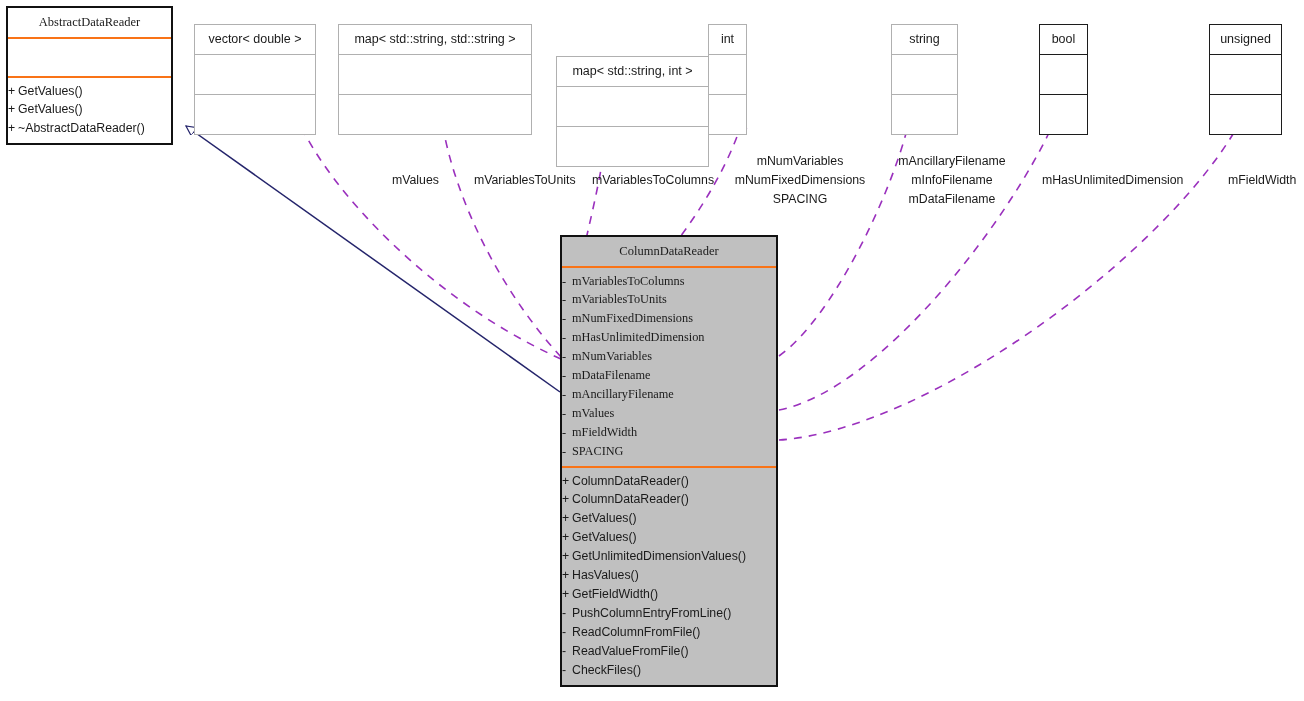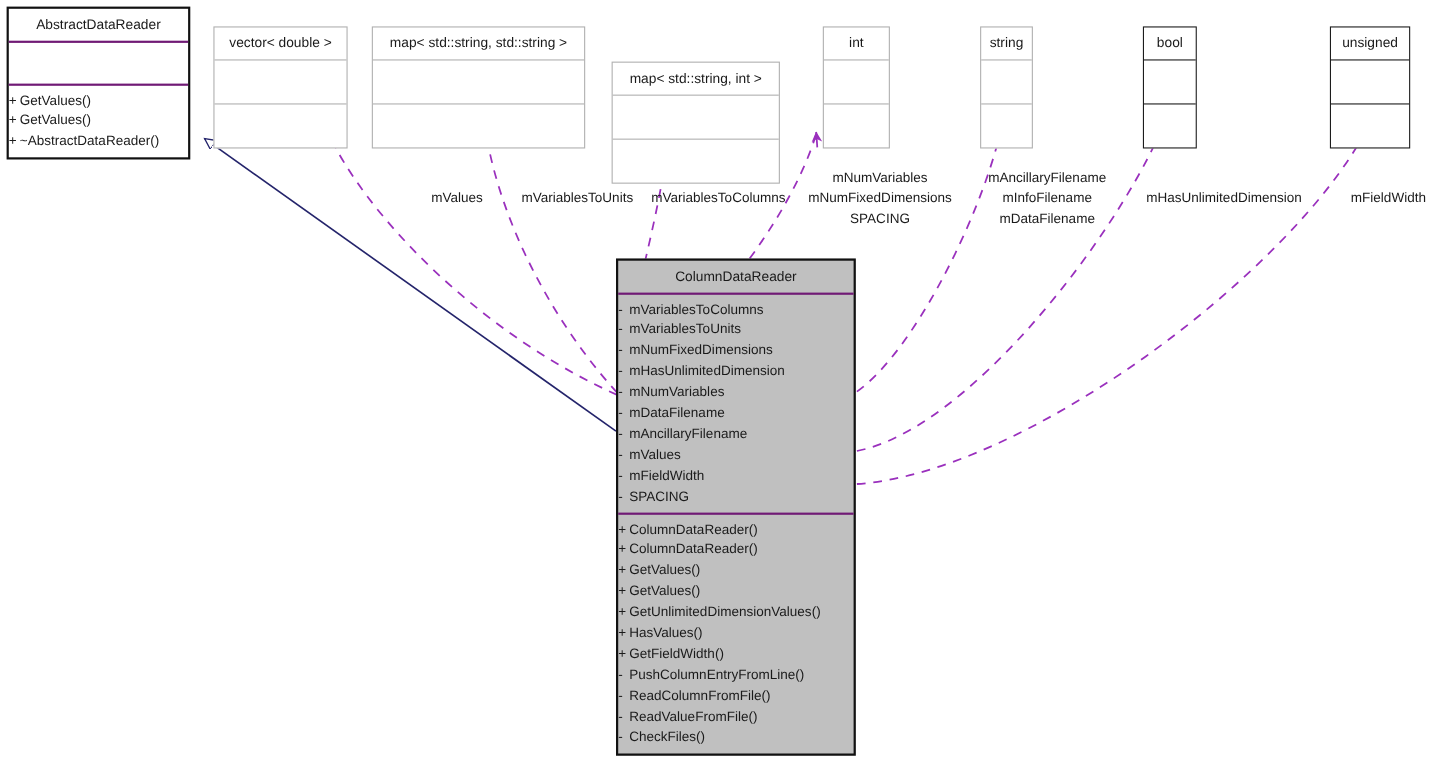--- a/index.html
+++ b/index.html
@@ -40,21 +40,21 @@
   .uml-title {
     text-align: center;
     font-size: 12.5px;
     color: #1a1a1a;
     line-height: 1;
     padding: 8px 6px 8px 6px;
     white-space: nowrap;
   }
   .sep-gray { border-bottom: 1px solid #b0b0b0; }
   .sep-black { border-bottom: 1px solid #1c1c1c; }
-  .sep-thick { border-bottom: 2px solid #701a75; }
+  .sep-thick { border-bottom: 2px solid #f97316; font-family: Liberation Serif, serif; }
 
   .uml-section {
     padding: 4px 0 5px 0;
   }
   .uml-section.empty-slim { height: 28px; }
   .uml-section.empty-slim2 { height: 30px; }
 
   .uml-row {
     font-size: 12.3px;
     color: #1a1a1a;
@@ -154,27 +154,27 @@
     <div class="uml-section empty-slim2 sep-gray"></div>
     <div class="uml-section empty-slim2"></div>
   </div>
 
   <div class="uml-box gray-border" style="left:556px; top:24px; width:153px;margin-top:32px;">
     <div class="uml-title sep-gray">map&lt; std::string, int &gt;</div>
     <div class="uml-section empty-slim2 sep-gray"></div>
     <div class="uml-section empty-slim2"></div>
   </div>
 
-  <div class="uml-box gray-border" style="left:748px; top:24px; width:61px;justify-content:center;">
+  <div class="uml-box gray-border" style="left:708px; top:24px; width:39px;justify-content:center;">
     <div class="uml-title sep-gray">int</div>
     <div class="uml-section empty-slim2 sep-gray"></div>
     <div class="uml-section empty-slim2"></div>
   </div>
 
-  <div class="uml-box gray-border" style="left:891px; top:24px; width:48px;">
+  <div class="uml-box gray-border" style="left:891px; top:24px; width:67px;">
     <div class="uml-title sep-gray">string</div>
     <div class="uml-section empty-slim2 sep-gray"></div>
     <div class="uml-section empty-slim2"></div>
   </div>
 
   <div class="uml-box black-border" style="left:1039px; top:24px; width:49px;">
     <div class="uml-title sep-black">bool</div>
     <div class="uml-section empty-slim2 sep-black"></div>
     <div class="uml-section empty-slim2"></div>
   </div>

